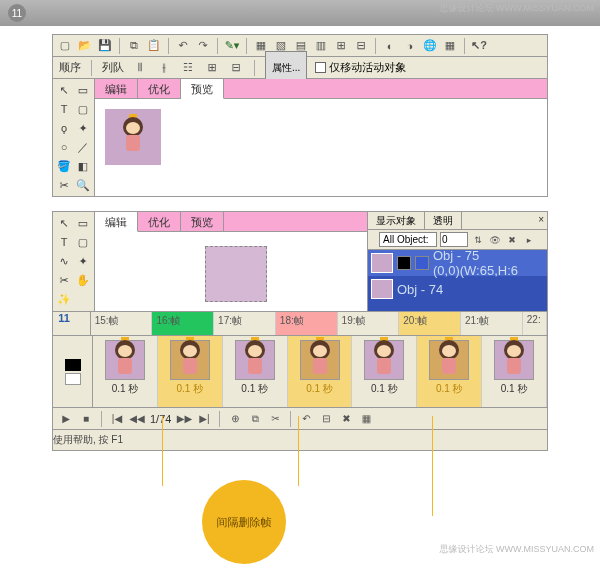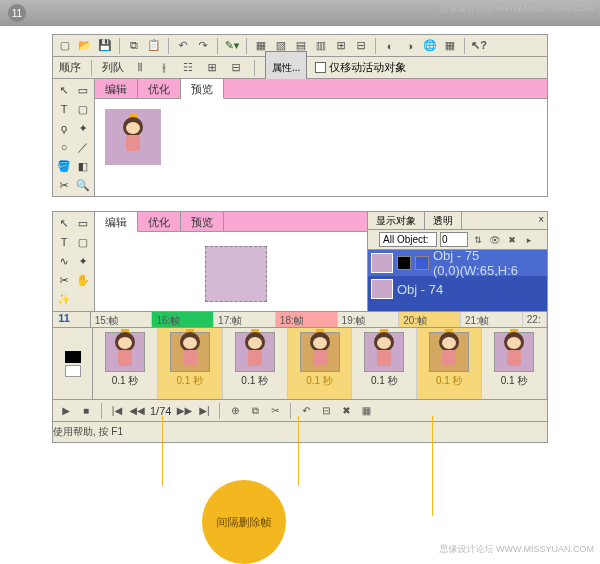--- a/index.html
+++ b/index.html
@@ -45,21 +45,21 @@
 .num-input{width:28px;border:1px solid #888;background:#fff;font-size:10px;padding:1px}
 .mini-ic{width:14px;height:14px;display:inline-flex;align-items:center;justify-content:center;font-size:9px;color:#555}
 .layers{flex:1;background:#3451b5;color:#fff;overflow:hidden}
 .layer-row{display:flex;align-items:center;height:26px;gap:4px;padding:0 3px}
 .layer-row.sel{background:#4a6ad0}
 .thumb{width:22px;height:20px;background:#c9a8c9;border:1px solid #fff}
 .sw{width:14px;height:14px;border:1px solid #888}
 .layer-txt{font-size:13px;color:#cde}
 
 .timeline{background:#ece9d8}
-.tl-head{height:16px;display:flex;border-bottom:1px solid #999}
+.tl-head{height:24px;display:flex;border-bottom:1px solid #999}
 .tl-left-h{width:42px;border-right:1px solid #999}
 .tl-col-h{width:68px;border-right:1px solid #ccc;padding:2px 4px;font-size:10px;color:#555}
 .tl-frames{display:flex;height:72px;border-bottom:1px solid #999}
 .tl-left-f{width:42px;border-right:1px solid #999;display:flex;flex-direction:column;align-items:center;justify-content:center;gap:2px}
 .swatch{width:16px;height:12px}
 .frame{width:68px;border-right:1px solid #ccc;display:flex;flex-direction:column;align-items:center;padding:4px 0;gap:2px}
 .frame.hl{background:#f6d77a}
 .fthumb{width:40px;height:40px;background:#c9a8c9;border:1px solid #999;display:flex;align-items:center;justify-content:center}
 .ftime{font-size:10px;color:#333}
 .frame.hl .ftime{color:#b8860b}

